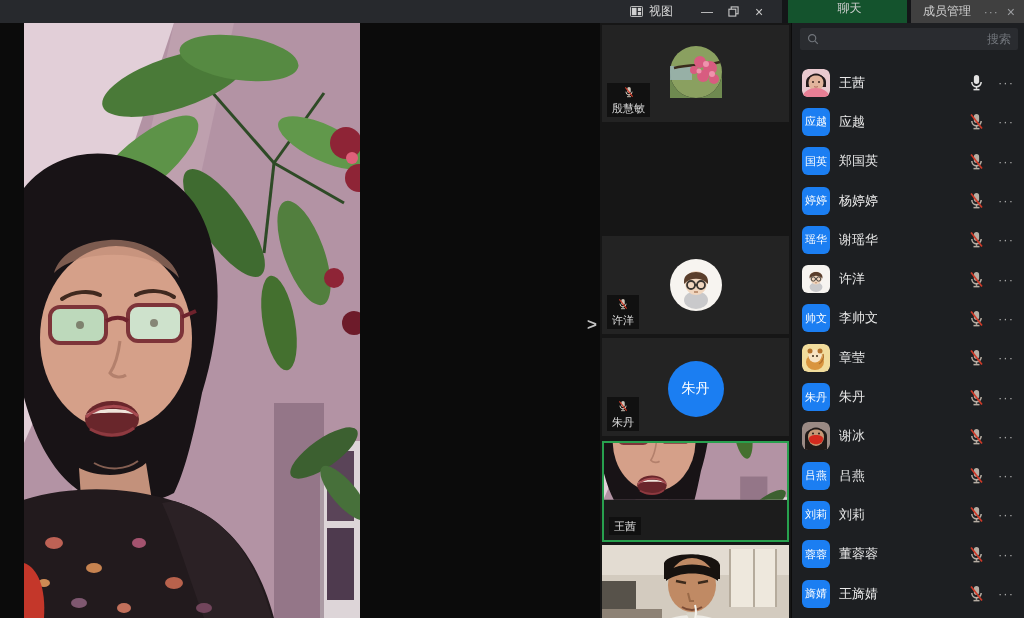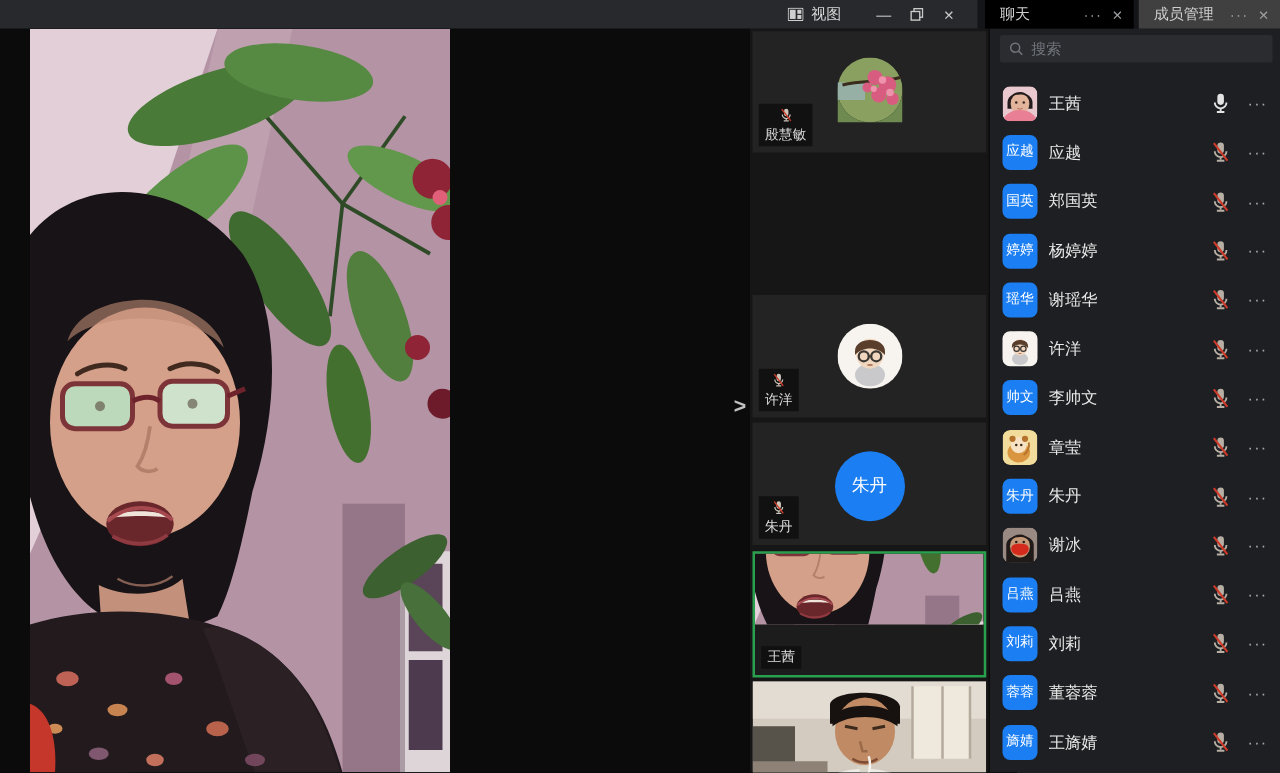--- a/index.html
+++ b/index.html
@@ -10,21 +10,21 @@
   
   .titlebar { position:absolute; left:0; top:0; width:1004px; height:23px; background:#27292d; }
   .tab-zone { position:absolute; left:782px; top:0; width:242px; height:23px; background:#141518; }
   .view-btn { position:absolute; left:630px; top:0; height:23px; display:flex; align-items:center;
               gap:6px; color:#d6d6d6; font-size:12px; cursor:default; }
   .win-ctrls { position:absolute; left:694px; top:0; height:23px; display:flex; }
   .win-btn { width:26px; height:23px; display:flex; align-items:center; justify-content:center;
              color:#c9c9c9; font-size:12px; }
   .tab { position:absolute; top:0; height:23px; display:flex; align-items:center;
          color:#cfcfcf; font-size:12px; padding:0 8px 0 12px; }
-  .tab.chat   { left:788px; width:119px; background:#000000; }
+  .tab.chat   { left:788px; width:119px; background:#14532d;flex-direction:column; }
   .tab.member { left:911px; width:113px; background:#404040; }
   .tab .t-title { flex:1; }
   .tab .t-ic { color:#9d9fa2; font-size:12px; margin-left:8px; letter-spacing:1px; }
 
   
   .main-area { position:absolute; left:0; top:23px; width:600px; height:595px; background:#0b0b0b; }
   .main-video { position:absolute; left:24px; top:0; width:336px; height:595px; overflow:hidden; }
   .main-video svg { display:block; width:100%; height:100%; }
   .chevron { position:absolute; left:584px; top:282px; width:16px; height:40px; display:flex;
              align-items:center; justify-content:center; color:#c2c2c2; font-size:17px;
@@ -48,21 +48,21 @@
                 color:#dedede; font-size:11px; line-height:12px; padding:3px 5px;
                 display:flex; align-items:center; gap:4px;flex-direction:column; }
   .tile-label .mini-mic { width:10px; height:12px; color:#cfc6ba; }
 
   
   .panel { position:absolute; left:792px; top:23px; width:232px; height:595px; background:#1d1f22; }
   .search { position:absolute; left:8px; top:5px; width:218px; height:22px; background:#2a2c30;
             border-radius:2px; display:flex; align-items:center; padding:0 7px; gap:6px; }
   .search svg { width:12px; height:12px; color:#70747a; flex:none; }
   .search input { flex:1; background:transparent; border:none; outline:none; color:#fde047;
-                  font-size:12px; font-family:"Liberation Sans",sans-serif; }
+                  font-size:12px; font-family:"Liberation Sans",sans-serif;text-align:right; }
   .search input::placeholder { color:#70747a; }
   .mlist { position:absolute; left:0; top:40px; right:0; bottom:0; }
   .m-row { height:39.3px; display:flex; align-items:center; padding:0 10px; }
   .avatar { width:28px; height:28px; border-radius:6px; flex:none; margin-right:9px;
             display:flex; align-items:center; justify-content:center; overflow:hidden; }
   .avatar.blue { background:#1b7ef2; color:#fff; font-size:11px; line-height:11px; }
   .avatar svg { width:28px; height:28px; display:block; }
   .m-name { flex:1; color:#e8e8e8; font-size:13px; white-space:nowrap; overflow:hidden; }
   .mic { width:15px; height:17px; flex:none; margin-right:14px; }
   .mic.on  { color:#e3e3e3; }

